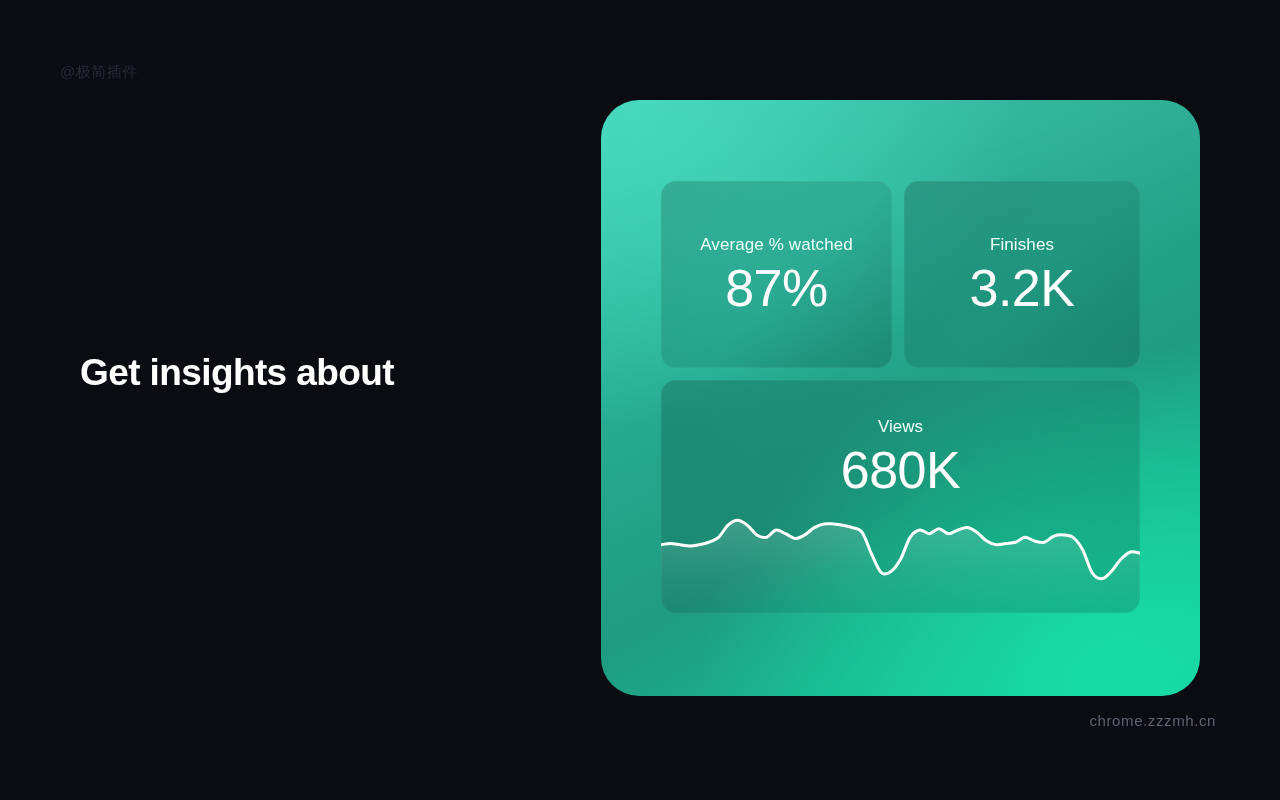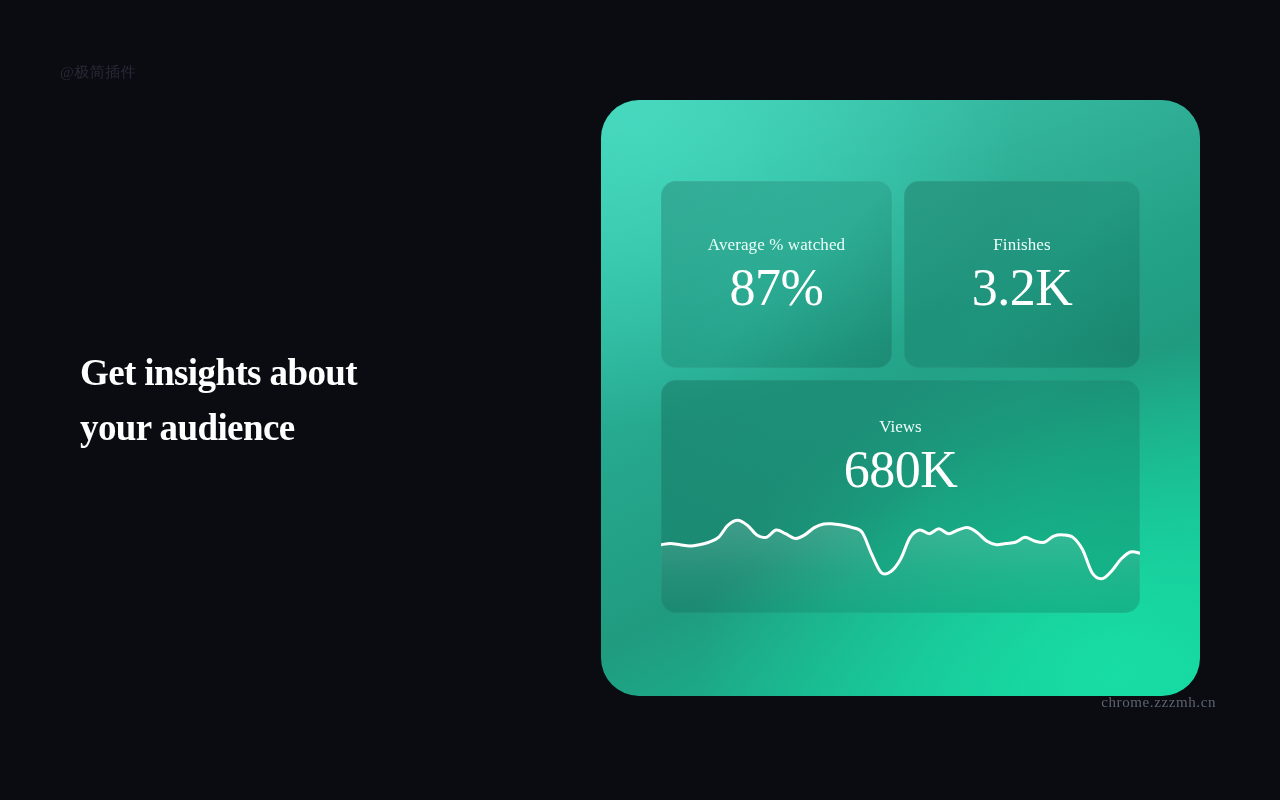--- a/index.html
+++ b/index.html
@@ -5,31 +5,31 @@
 <style>
   * { margin:0; padding:0; box-sizing:border-box; }
   html, body {
     width:1280px; height:800px;
     background:#0a0c12;
     overflow:hidden;
     font-family:"Liberation Sans", sans-serif;
     -webkit-font-smoothing:antialiased;
   }
 
-  .stage { position:relative; width:1280px; height:609px;font-family:Liberation Serif, serif; }
+  .stage { position:relative; width:1280px; height:609px; }
 
   
   .wm-top {
     position:absolute; left:60px; top:63px;
     font-size:15px; letter-spacing:.5px;
     color:#262b36;
     user-select:none;
   }
   .wm-bottom {
-    position:absolute; right:64px; top:694px;
+    position:absolute; right:64px; top:712px;
     font-size:15px; letter-spacing:.6px;
     color:#5d636f;
     user-select:none;
   }
 
   
   .headline {
     position:absolute; left:80px; top:345px;
     width:520px;
     font-size:37px;
@@ -128,21 +128,20 @@
 </style>
 </head>
 <body>
 
 <div class="stage">
 
   <div class="wm-top">@极简插件</div>
 
   <h1 class="headline">
     <span class="ln">Get insights about</span>
-    <span class="ln">your audience</span>
   </h1>
 
   <div class="panel">
     <div class="panel-inner">
 
       <div class="row-top">
 
         <div class="card card-avg">
           <div class="card-stack">
             <div class="metric-label">Average % watched</div>

